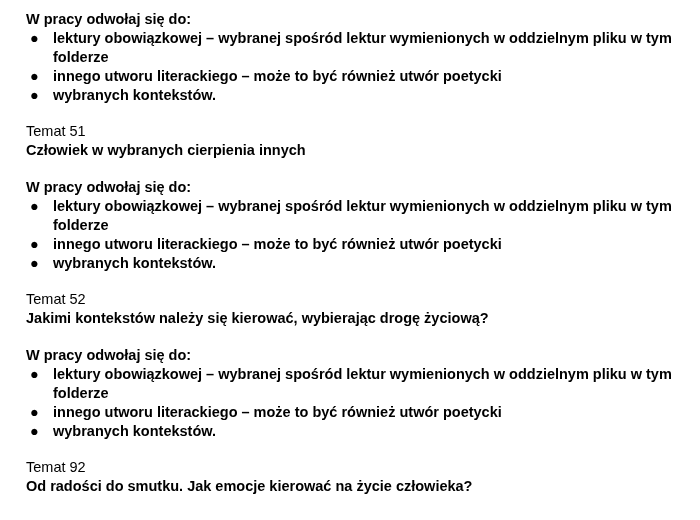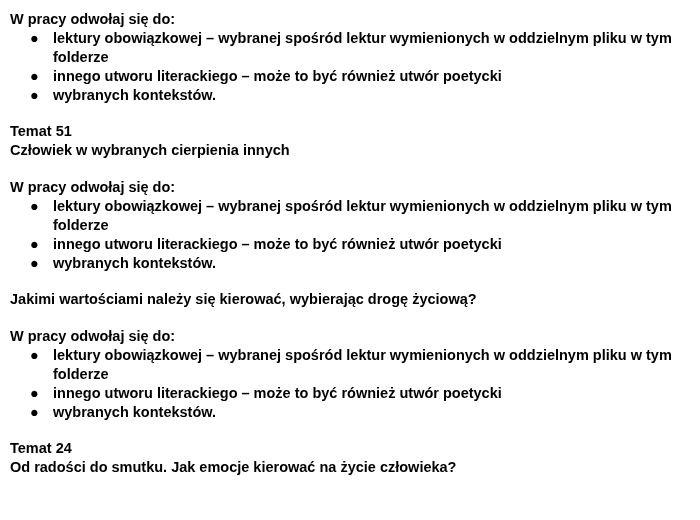--- a/index.html
+++ b/index.html
@@ -19,20 +19,21 @@
     .doc {
       position: absolute;
       left: 10px;
       top: 10px;
       width: 680px;
     }
     .line {
       height: 19px;
       line-height: 19px;
       white-space: nowrap;
+      margin-left: 16px;
     }
     .bold { font-weight: bold; }
     .blank { height: 18px; }
     ul.refs {
       list-style: none;
       margin: 0;
       padding: 0;
     }
     ul.refs li {
       position: relative;
@@ -41,21 +42,21 @@
       font-weight: bold;
       width: 625px;
     }
     ul.refs li .bullet {
       position: absolute;
       left: 20px;
       top: 0;
       font-weight: normal;
     }
     .section { margin-bottom: 17px; }
-    .topic-num { font-weight: bold; }
+    .topic-num { font-weight: normal; }
   </style>
 </head>
 <body>
 
 <div class="doc">
 
   <div class="section">
     <div class="line bold">W pracy odwołaj się do:</div>
     <ul class="refs">
       <li><span class="bullet">●</span><span>lektury obowiązkowej – wybranej spośród lektur wymienionych w oddzielnym pliku w tym folderze</span></li>
@@ -70,28 +71,29 @@
     <div class="blank"></div>
     <div class="line bold">W pracy odwołaj się do:</div>
     <ul class="refs">
       <li><span class="bullet">●</span><span>lektury obowiązkowej – wybranej spośród lektur wymienionych w oddzielnym pliku w tym folderze</span></li>
       <li><span class="bullet">●</span><span>innego utworu literackiego – może to być również utwór poetycki</span></li>
       <li><span class="bullet">●</span><span>wybranych kontekstów.</span></li>
     </ul>
   </div>
 
   <div class="section">
-    <div class="line bold">Jakimi wartościami należy się kierować, wybierając drogę życiową?</div>
+    <div class="line topic-num">Temat 52</div>
+    <div class="line bold">Jakimi kontekstów należy się kierować, wybierając drogę życiową?</div>
     <div class="blank"></div>
     <div class="line bold">W pracy odwołaj się do:</div>
     <ul class="refs">
       <li><span class="bullet">●</span><span>lektury obowiązkowej – wybranej spośród lektur wymienionych w oddzielnym pliku w tym folderze</span></li>
       <li><span class="bullet">●</span><span>innego utworu literackiego – może to być również utwór poetycki</span></li>
       <li><span class="bullet">●</span><span>wybranych kontekstów.</span></li>
     </ul>
   </div>
 
   <div class="section">
-    <div class="line topic-num">Temat 24</div>
+    <div class="line topic-num">Temat 92</div>
     <div class="line bold">Od radości do smutku. Jak emocje kierować na życie człowieka?</div>
   </div>
 
 </div>
 
 </body></html>

